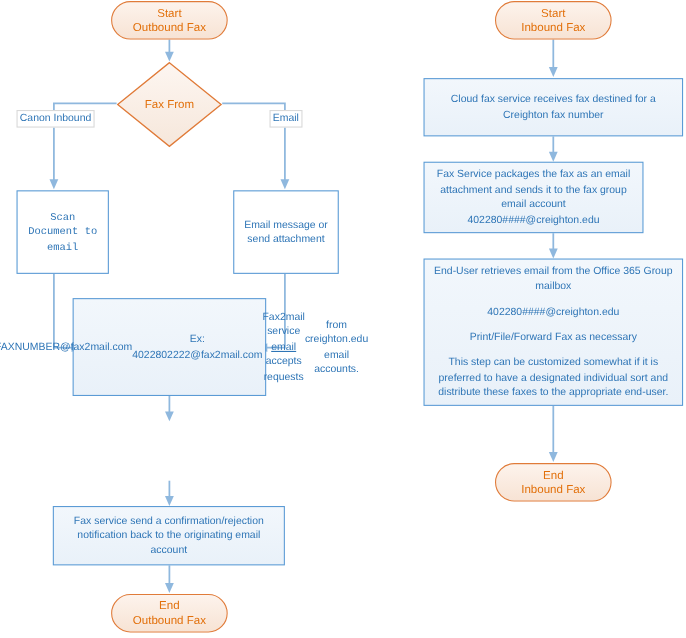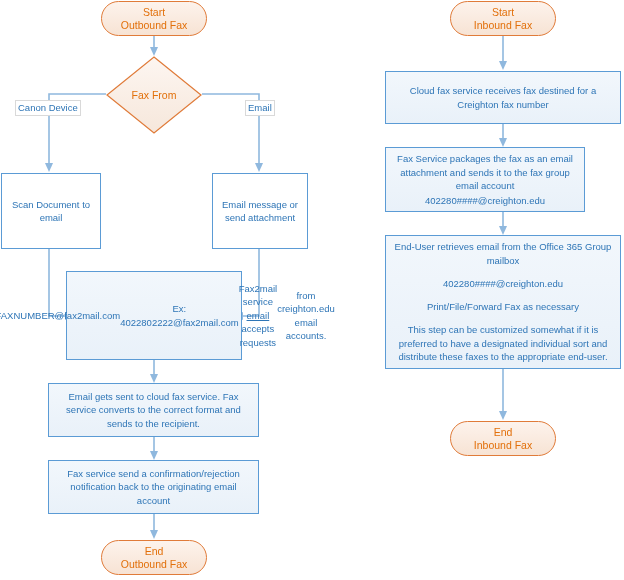--- a/index.html
+++ b/index.html
@@ -184,46 +184,43 @@
           <stop offset="0%" stop-color="#FDF6F1"></stop>
           <stop offset="100%" stop-color="#F6E7DB"></stop>
         </linearGradient>
       </defs>
       <polygon points="48,1 95,39 48,77 1,39" fill="url(#dgrad)" stroke="#E07B39" stroke-width="1.2"></polygon>
     </svg>
     <div class="decision-label">Fax
 From</div>
   </div>
 
-  <div class="edge-label" style="left:15px; top:100px;">Canon Device</div>
+  <div class="edge-label" style="left:15px; top:100px;">Canon Inbound</div>
 
   <div class="edge-label" style="left:245px; top:100px;">Email</div>
 
-  <div class="node process plainwhite" style="left:1px; top:173px; width:100px; height:76px;">
+  <div class="node process plainwhite" style="left:15px; top:173px; width:84px; height:76px;font-family:Liberation Mono, monospace;">
     <span class="txt">Scan Document to
 email</span>
   </div>
 
   <div class="node process plainwhite" style="left:212px; top:173px; width:96px; height:76px;">
     <span class="txt">Email message or
 send attachment</span>
   </div>
 
   <div class="node process" style="left:66px; top:271px; width:176px; height:89px; flex-direction:row; justify-content:center;">
     <div class="txt">Send to</div>
     <div class="txt">FAXNUMBER@fax2mail.com</div>
     <div class="txt">Ex: 4022802222@fax2mail.com</div>
     <div class="txt" style="height:9px;"></div>
     <div class="txt"><span>Fax2mail service </span><span class="underline-only">email</span><span> accepts requests</span></div>
     <div class="txt">from creighton.edu email accounts.</div>
   </div>
 
-  <div class="node process" style="left:48px; top:383px; width:211px; height:54px;">
-    <span class="txt">Email gets sent to cloud fax service. Fax service converts to the correct format and sends to the recipient.</span>
-  </div>
 
   <div class="node process" style="left:48px; top:460px; width:211px; height:54px;">
     <span class="txt">Fax service send a confirmation/rejection notification back to the originating email account</span>
   </div>
 
   <div class="node terminator" style="left:101px; top:540px; width:106px; height:35px;">
     <span class="txt">End
 Outbound Fax</span>
   </div>
 

